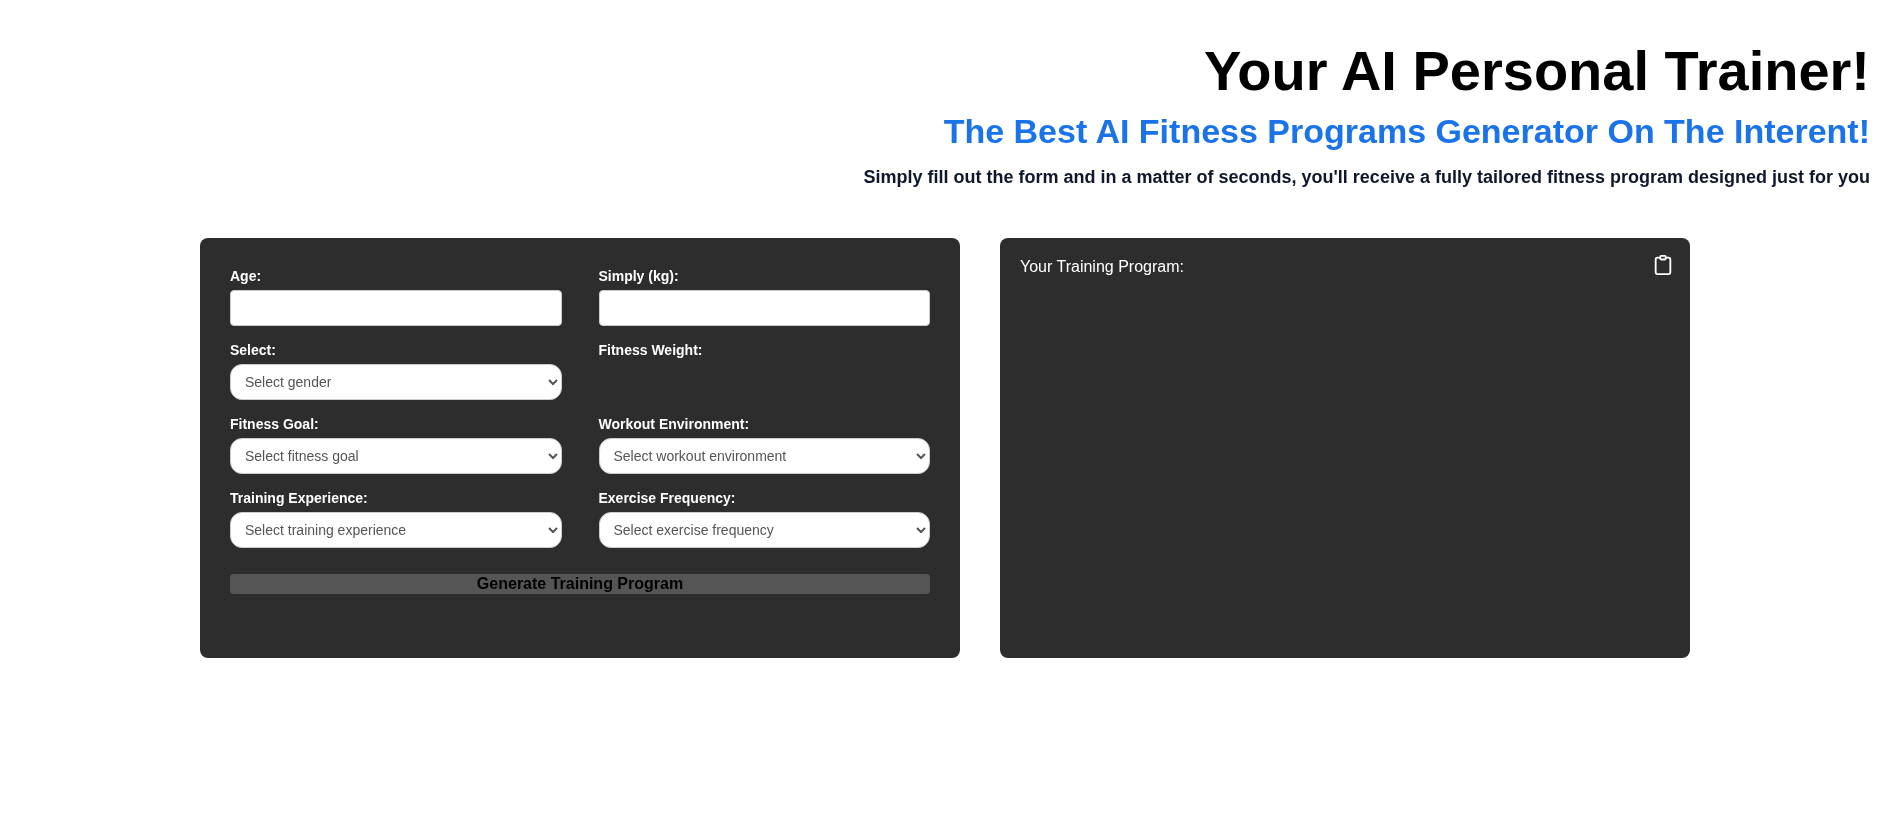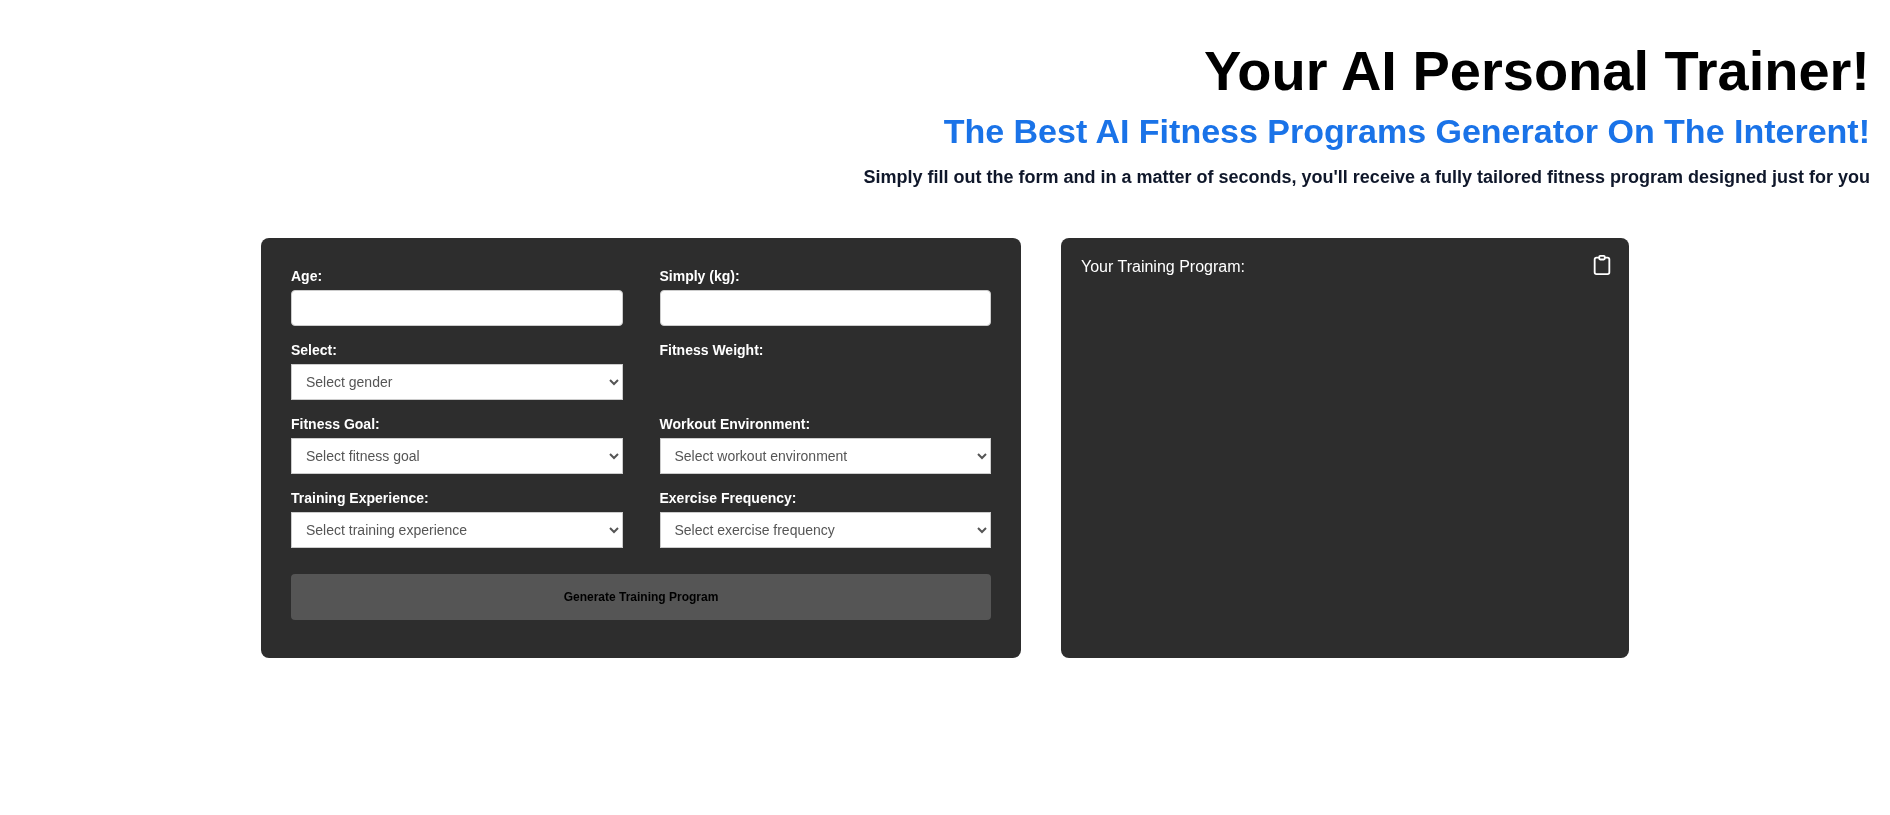--- a/index.html
+++ b/index.html
@@ -54,21 +54,21 @@
       border-radius: 8px;
       padding: 30px;
       width: 760px;
       min-height: 420px;
     }
 
     .output-panel {
       background-color: #2d2d2d;
       border-radius: 8px;
       padding: 20px;
-      width: 568px;
+      width: 690px;
       min-height: 420px;
       position: relative;
     }
 
     .form-row {
       display: flex;
       gap: 37px;
       margin-bottom: 16px;
     }
 
@@ -92,39 +92,39 @@
       padding: 8px 10px;
       font-size: 14px;
       color: #000000;
       height: 36px;
       outline: none;
     }
 
     .form-select {
       background-color: #ffffff;
       border: 1px solid #cccccc;
-      border-radius: 0;
+      border-radius: 12px;
       padding: 8px 10px;
       font-size: 14px;
       color: #555555;
       height: 36px;
       outline: none;
       cursor: pointer;
       appearance: auto;
       width: 100%;
     }
 
     .generate-btn {
       width: 100%;
       background-color: #555555;
       color: #000000;
       border: none;
       border-radius: 4px;
-      padding: 16px;
-      font-size: 12px;
+      padding: 1px;
+      font-size: 16px;
       font-weight: 700;
       cursor: pointer;
       margin-top: 10px;
     }
 
     .output-label {
       color: #ffffff;
       font-size: 16px;
       font-weight: 400;
     }

